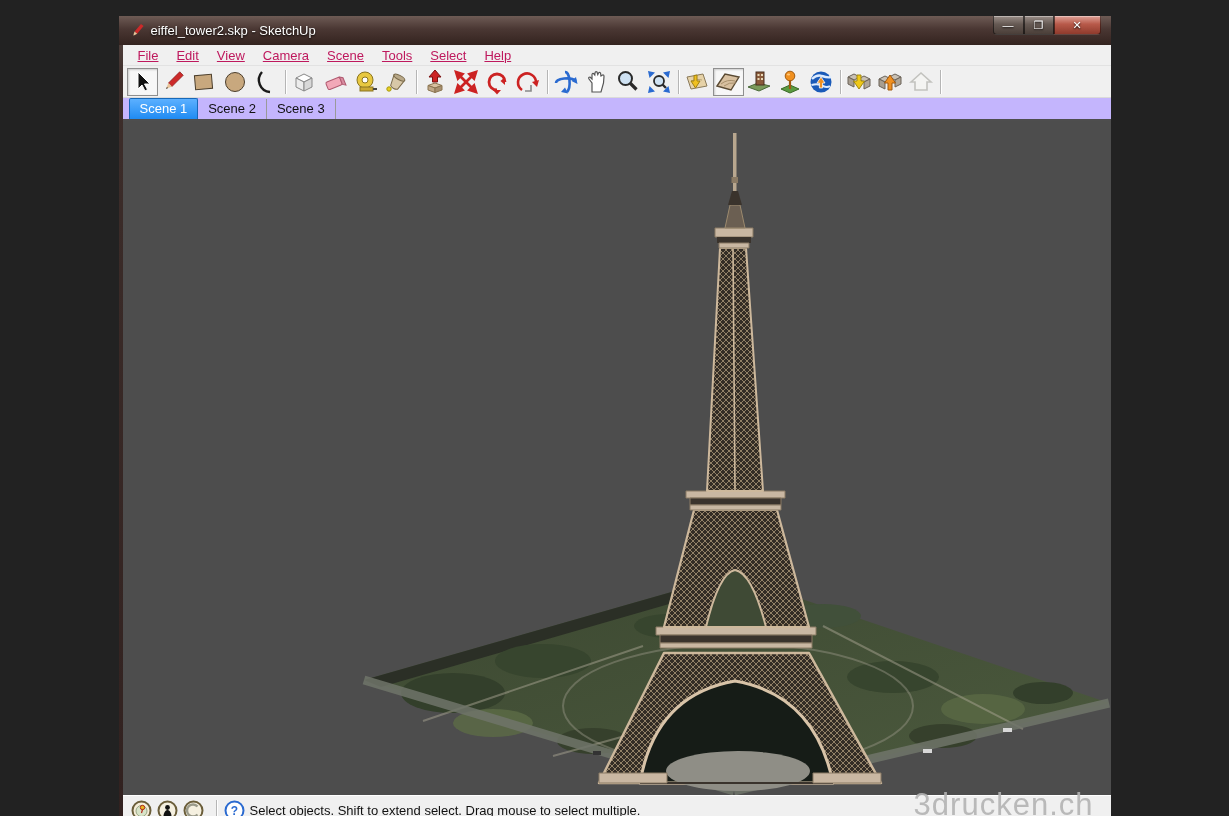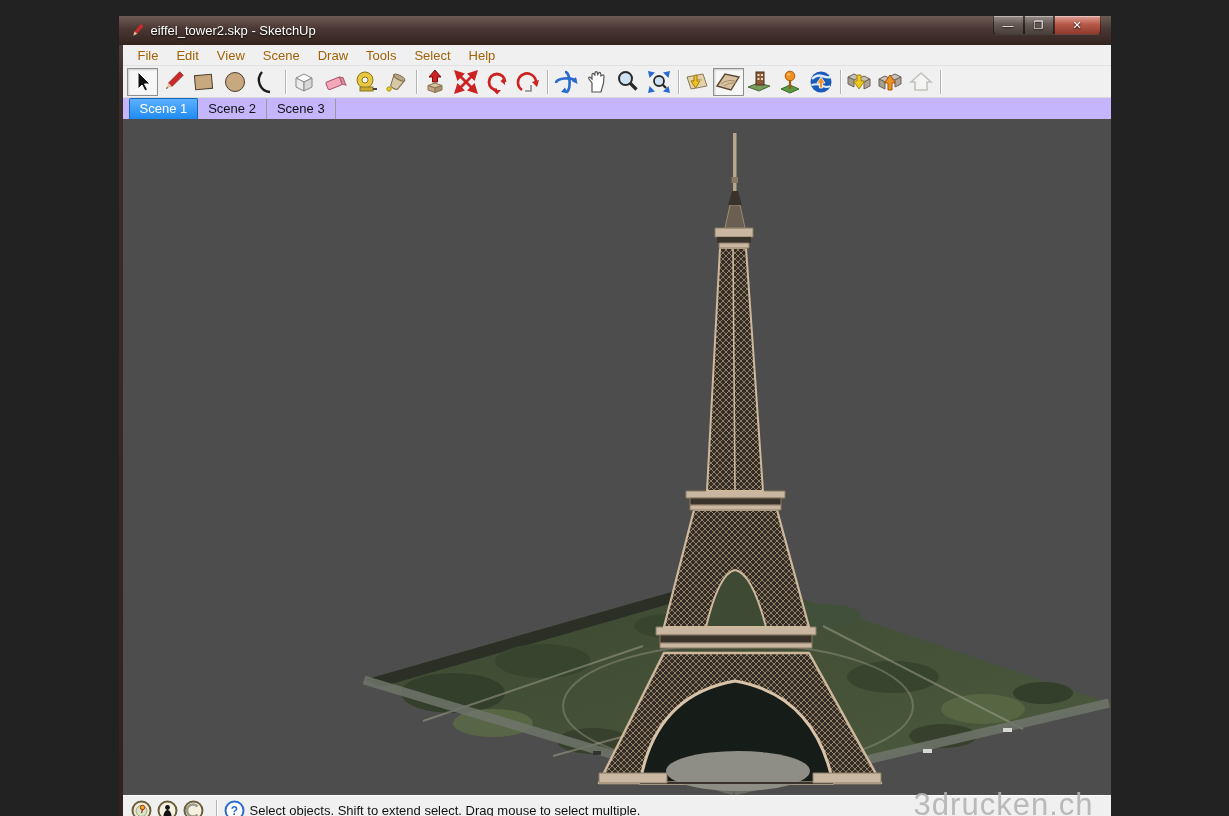--- a/index.html
+++ b/index.html
@@ -17,21 +17,21 @@
     border:1px solid rgba(0,0,0,.55);border-top:none;color:#fff;
     background:linear-gradient(180deg,#9b8f89,#665a54 45%,#4a3e38);
     box-shadow:inset 0 1px 0 rgba(255,255,255,.35);font-size:11px;cursor:default;}
   .wbtn.min{width:31px;border-radius:0 0 0 4px;}
   .wbtn.max{width:30px;}
   .wbtn.close{width:47px;border-radius:0 0 4px 0;
     background:linear-gradient(180deg,#e0a298,#b85a4a 45%,#8f3a2c);}
   
   #menubar{height:21px;background:#f0f0f0;display:flex;align-items:center;
     padding-left:6px;border-bottom:1px solid #e2e2e2;}
-  .menu-item{padding:2px 9px;font-size:13px;color:#a16207;cursor:default;}
+  .menu-item{padding:2px 9px;font-size:13px;color:#be185d;cursor:default;text-decoration:underline;}
   
   #toolbar{height:32px;background:#f0f0f0;display:flex;align-items:center;
     padding-left:4px;border-bottom:1px solid #dadada;}
   .tbtn{width:31px;height:28px;display:flex;align-items:center;justify-content:center;
     border:1px solid transparent;}
   .tbtn.pressed{border:1px solid #8f8f8f;background:#f7f7f7;
     box-shadow:inset 1px 1px 2px rgba(0,0,0,.18);}
   .tsep{width:1px;height:24px;background:#b5b5b5;margin:0 3px;box-shadow:1px 0 0 #fff;}
   
   #tabbar{height:23px;background:#c4b5fd;display:flex;align-items:flex-end;
@@ -84,22 +84,22 @@
       <div class="wbtn close">✕</div>
     </div>
   </div>
 
   <div id="content">
 
   <div id="menubar">
     <span class="menu-item">File</span>
     <span class="menu-item">Edit</span>
     <span class="menu-item">View</span>
+    <span class="menu-item">Camera</span>
     <span class="menu-item">Scene</span>
-    <span class="menu-item">Draw</span>
     <span class="menu-item">Tools</span>
     <span class="menu-item">Select</span>
     <span class="menu-item">Help</span>
   </div>
 
   <div id="toolbar">
 
     <div class="tbtn pressed">
       <svg width="26" height="26">
         <path d="M9 3 L9 20 L13 16 L16 22 L18.5 20.5 L15.5 15 L21 15 Z" fill="#111" stroke="#fff" stroke-width="1"></path>

